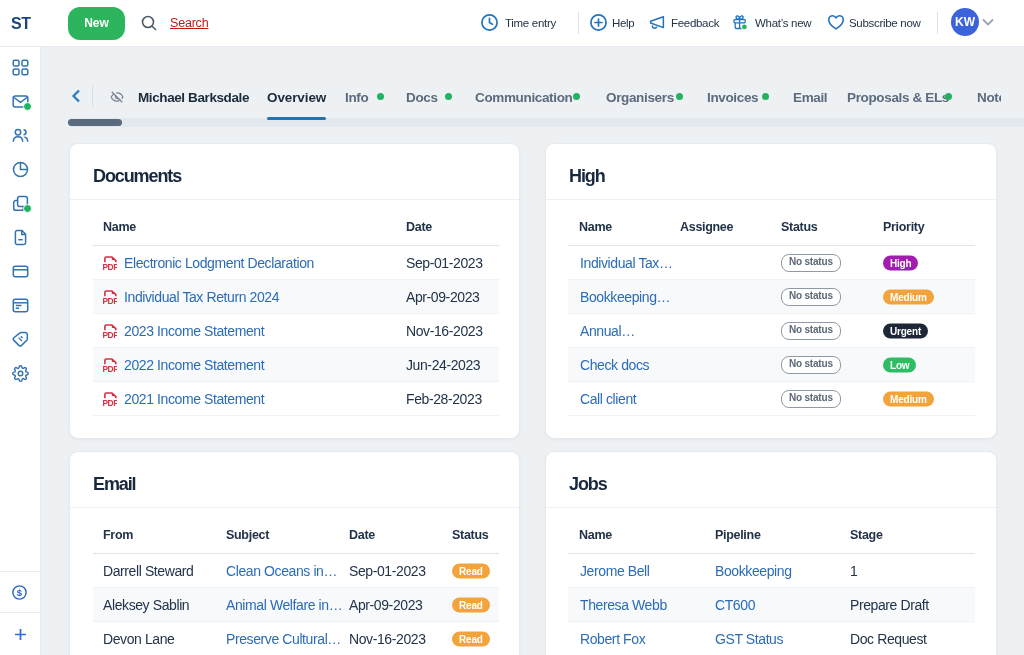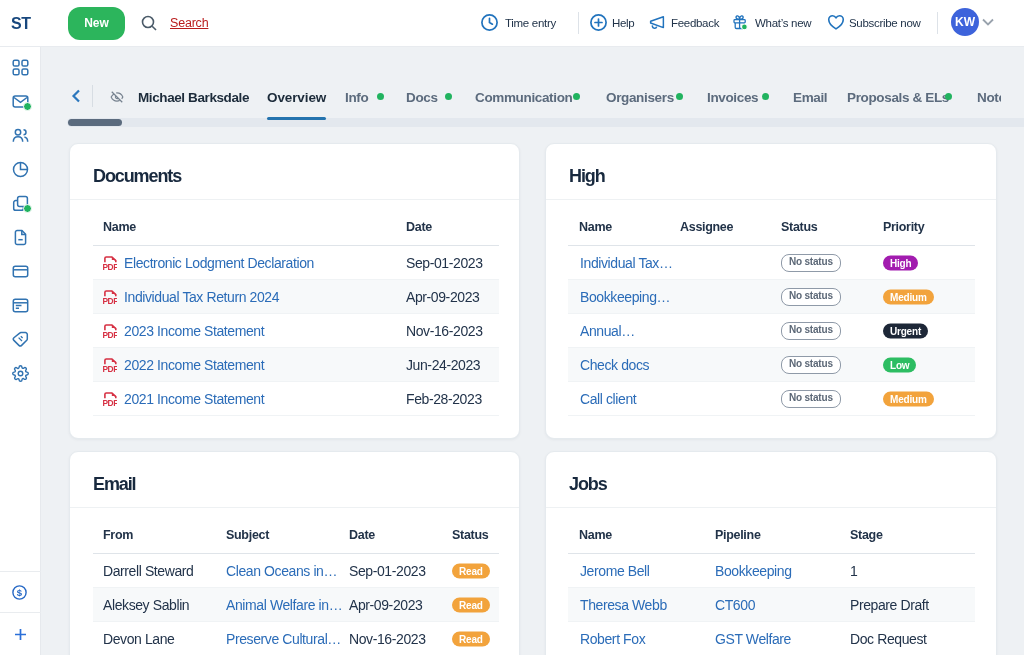--- a/index.html
+++ b/index.html
@@ -311,16 +311,16 @@
     <div class="cell link" style="left:147px">Bookkeeping</div>
     <div class="cell" style="left:282px">1</div>
   </div>
   <div class="row alt" style="left:22px;top:136px;width:407px">
     <div class="cell link" style="left:12px">Theresa Webb</div>
     <div class="cell link" style="left:147px">CT600</div>
     <div class="cell" style="left:282px">Prepare Draft</div>
   </div>
   <div class="row" style="left:22px;top:170px;width:407px">
     <div class="cell link" style="left:12px">Robert Fox</div>
-    <div class="cell link" style="left:147px">GST Welfare</div>
+    <div class="cell link" style="left:147px">GST Status</div>
     <div class="cell" style="left:282px">Doc Request</div>
   </div>
 </div>
 
 </body></html>

